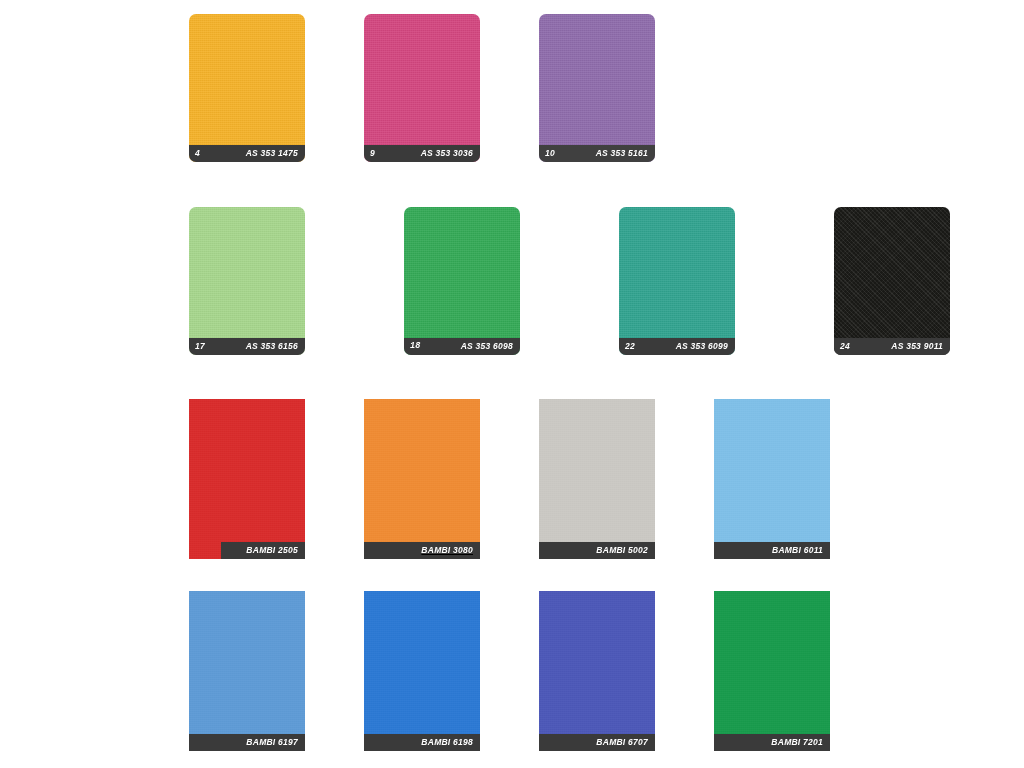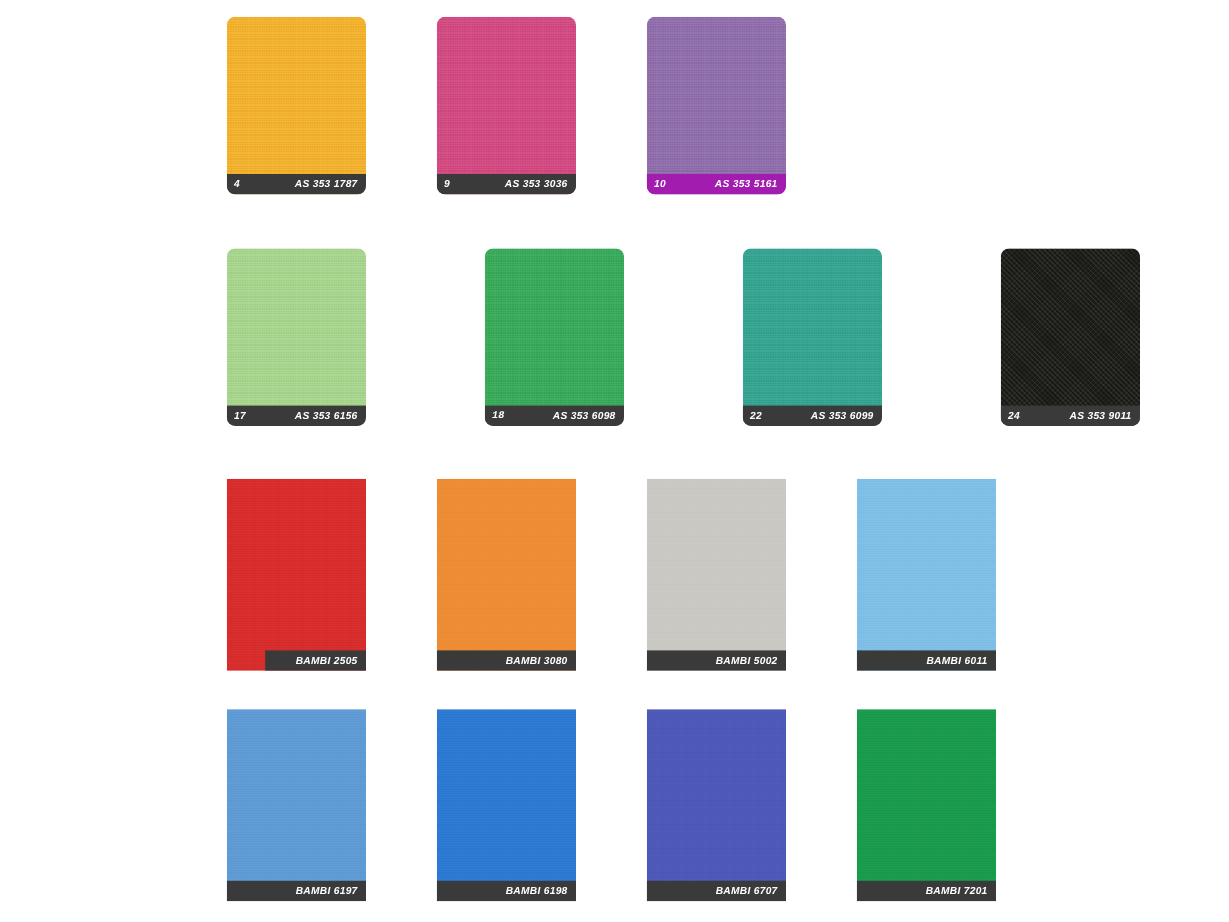--- a/index.html
+++ b/index.html
@@ -146,35 +146,35 @@
 <body>
 
 <div id="swatch-sheet" style="background: rgb(255, 255, 255);">
 
 <div class="swatch-row row-0 rounded">
       <div class="swatch-card">
         <div class="swatch-color" style="background-color: rgb(245, 178, 41);"></div>
         <div class="swatch-texture"></div>
         <div class="swatch-label" style="background: rgb(58, 58, 58);">
           <span class="swatch-index" style="color: rgb(255, 255, 255);">4</span>
-          <span class="swatch-code" style="color: rgb(255, 255, 255);">AS 353 1787</span>
+          <span class="swatch-code" style="color: rgb(255, 255, 255);">AS 353 1475</span>
         </div>
       </div>
       <div class="swatch-card">
         <div class="swatch-color" style="background-color: rgb(211, 70, 127);"></div>
         <div class="swatch-texture"></div>
         <div class="swatch-label" style="background: rgb(58, 58, 58);">
           <span class="swatch-index" style="color: rgb(255, 255, 255);">9</span>
           <span class="swatch-code" style="color: rgb(255, 255, 255);">AS 353 3036</span>
         </div>
       </div>
       <div class="swatch-card">
         <div class="swatch-color" style="background-color: rgb(142, 107, 171);"></div>
         <div class="swatch-texture"></div>
-        <div class="swatch-label" style="background: #a21caf; gap: 32px;">
+        <div class="swatch-label" style="background: #404040; gap: 32px;">
           <span class="swatch-index" style="color: rgb(255, 255, 255);">10</span>
           <span class="swatch-code" style="color: rgb(255, 255, 255);">AS 353 5161</span>
         </div>
       </div>
     </div>
     <div class="swatch-row row-1 rounded">
       <div class="swatch-card">
         <div class="swatch-color" style="background-color: rgb(166, 214, 140);"></div>
         <div class="swatch-texture"></div>
         <div class="swatch-label" style="background: rgb(58, 58, 58);">
@@ -211,21 +211,21 @@
       <div class="swatch-card smooth">
         <div class="swatch-color" style="background-color: rgb(217, 43, 43);"></div>
         <div class="swatch-texture"></div>
         <div class="swatch-label" style="background: rgb(58, 58, 58); margin-left: 32px;">
           <span class="swatch-code" style="color: rgb(255, 255, 255);">BAMBI 2505</span>
         </div>
       </div>
       <div class="swatch-card smooth">
         <div class="swatch-color" style="background-color: rgb(240, 139, 51);"></div>
         <div class="swatch-texture"></div>
-        <div class="swatch-label" style="background: rgb(58, 58, 58);">
+        <div class="swatch-label" style="background: rgb(58, 58, 58); text-decoration: underline;">
           <span class="swatch-code" style="color: rgb(255, 255, 255);">BAMBI 3080</span>
         </div>
       </div>
       <div class="swatch-card smooth">
         <div class="swatch-color" style="background-color: rgb(203, 201, 196);"></div>
         <div class="swatch-texture"></div>
         <div class="swatch-label" style="background: rgb(58, 58, 58);">
           <span class="swatch-code" style="color: rgb(255, 255, 255);">BAMBI 5002</span>
         </div>
       </div>

